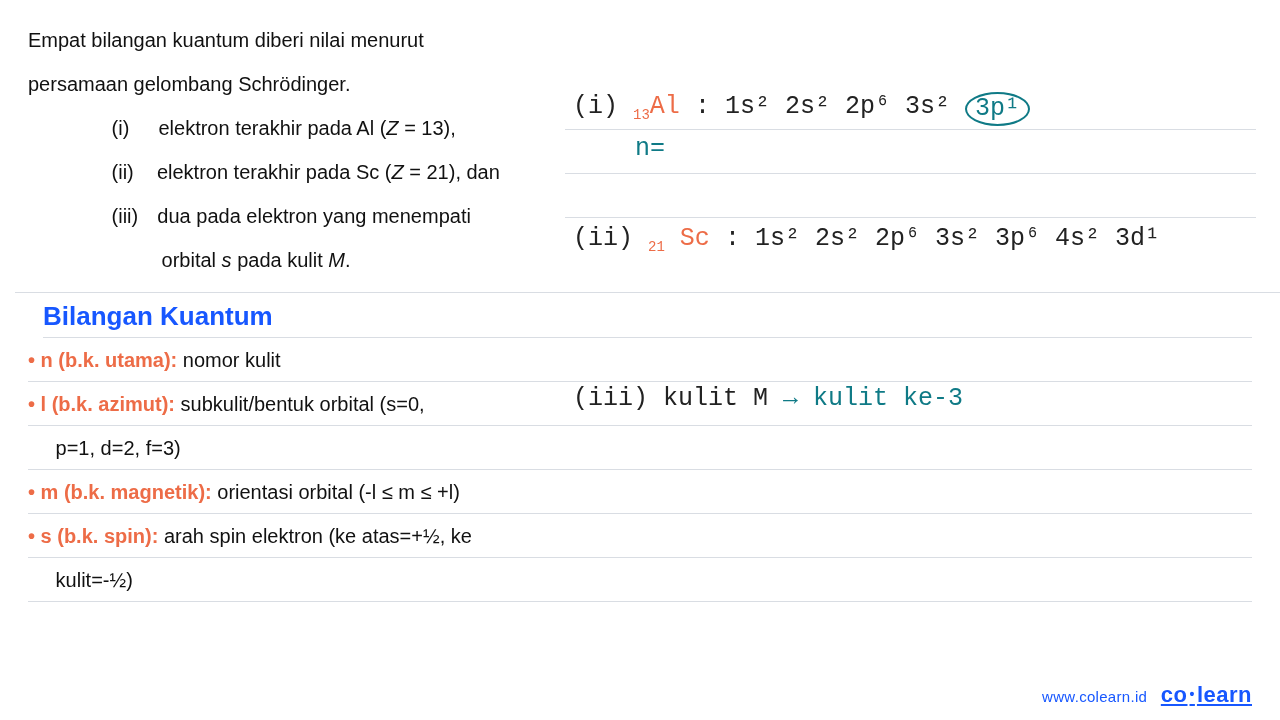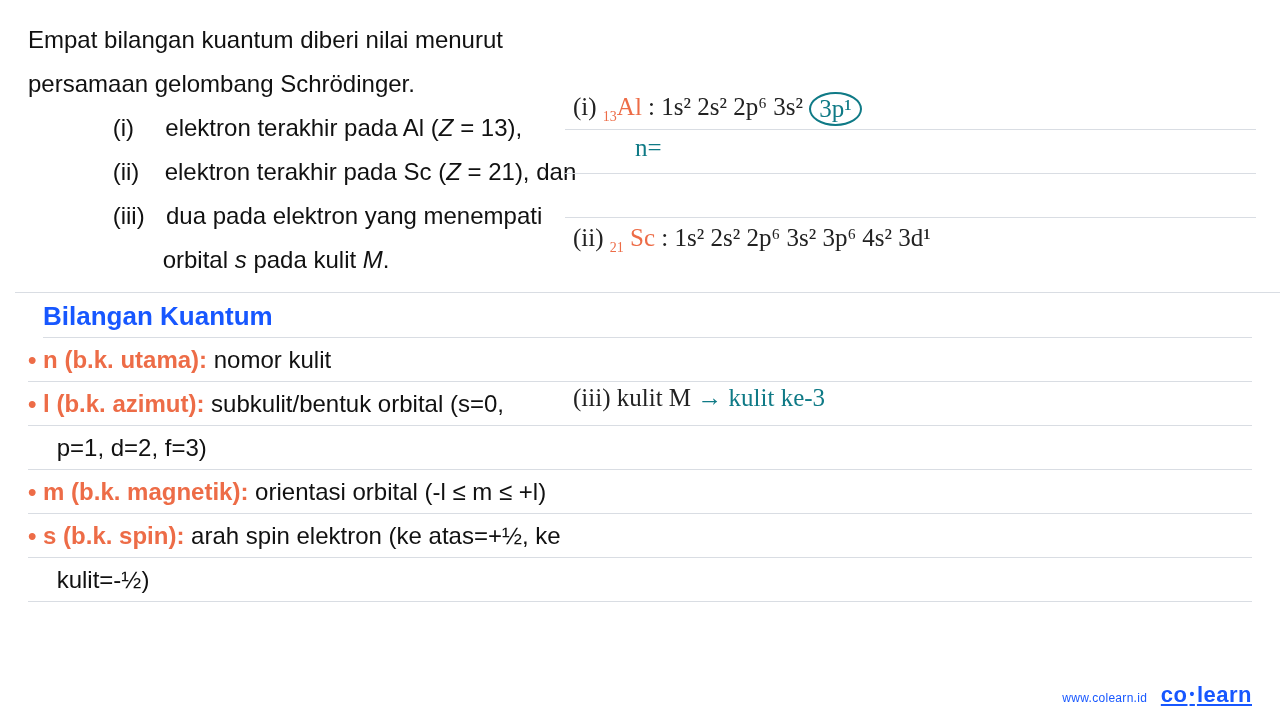--- a/index.html
+++ b/index.html
@@ -1,19 +1,19 @@
 <!DOCTYPE html>
 <html><head>
 <meta charset="utf-8">
 <style>
   * { box-sizing: border-box; margin: 0; padding: 0; }
   html, body { width: 1280px; height: 720px; font-family: "Segoe UI", Arial, sans-serif; background: #fff; color: #222; }
   .page { position: relative; width: 1280px; height: 720px; padding: 18px 0 0 0; }
-  .hw { font-family: Liberation Serif, serif; }
-  .line { position: relative; height: 44px; line-height: 44px; padding-left: 28px; padding-right: 28px; font-size: 24px; color: #111; }
+  .hw { font-family: Liberation Mono, monospace; }
+  .line { position: relative; height: 44px; line-height: 44px; padding-left: 28px; padding-right: 28px; font-size: 20px; color: #111; }
   .line.tall { height: 46px; line-height: 46px; }
   .line .indent-a { display: inline-block; width: 40px; }
   .line .indent-sub { display: inline-block; width: 78px; }
   .line .indent-sub2 { display: inline-block; width: 112px; }
   .line.rule-top { border-top: 1px solid #d9dde3; margin-left: 15px; }
   .line.rule-bot::after {
     content: ""; position: absolute; left: 28px; right: 28px; bottom: 0;
     border-bottom: 1px solid #d9dde3;
   }
   .heading { color: #1757ff; font-weight: 700; font-size: 26px; }
@@ -24,21 +24,21 @@
   .right-area { position: absolute; left: 565px; right: 24px; top: 0; height: 100%; }
   .rlines { position: absolute; left: 0; right: 0; }
   .rlines .rline { height: 44px; border-bottom: 1px solid #d9dde3; }
   .hw-row { position: absolute; left: 8px; right: 0; font-size: 25px; }
   .sub { font-size: 14px; position: relative; top: 6px; }
   .circled {
     display: inline-block; padding: 0 8px; border: 2px solid #0f7a86; border-radius: 50%/50%;
     line-height: 30px; height: 34px; position: relative; top: 2px;
   }
   .footer { position: absolute; right: 28px; bottom: 12px; font-size: 13px; color: #1757ff; }
-  .footer .url { font-size: 12px; color: #1757ff; margin-right: 10px; letter-spacing: .3px; }
+  .footer .url { font-size: 15px; color: #1757ff; margin-right: 10px; letter-spacing: .3px; }
   .footer .brand { font-size: 22px; font-weight: 600; letter-spacing: .5px; text-decoration: underline; }
   .footer .brand .dot { position: relative; top: -3px; font-size: 14px; padding: 0 2px; }
   .gap { height: 10px; }
   .italic { font-style: italic; }
 </style>
 </head>
 <body>
 
 <div class="page">
 

